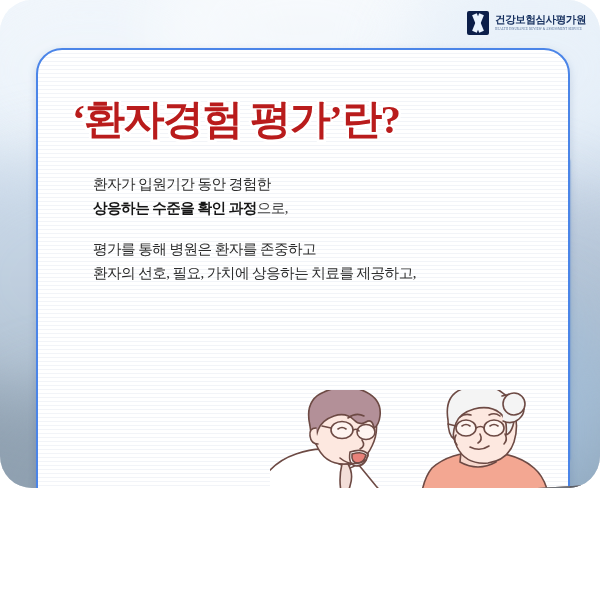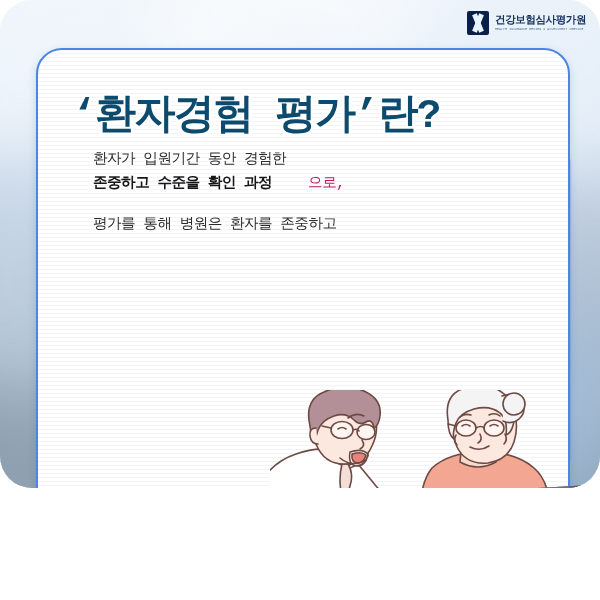--- a/index.html
+++ b/index.html
@@ -5,21 +5,21 @@
   html, body {
     margin: 0;
     padding: 0;
     background: #ffffff;
   }
   #stage {
     position: relative;
     width: 600px;
     height: 488px;
     overflow: hidden;
-    font-family: Liberation Mono, monospace;
+    font-family: Liberation Serif, serif;
     border-radius: 32px;
   }
 
   
   .bg-base {
     position: absolute;
     inset: 0;
     background: linear-gradient(178deg,
         #eef4fa 0%,
         #e3edf7 14%,
@@ -139,57 +139,56 @@
         #f2f4f8 4px
       );
     box-shadow: 0 3px 9px rgba(40,70,120,.18);
     overflow: hidden;
   }
 
   
   .title {
     position: absolute;
     left: 72px;
-    top: 86px;
+    top: 92px;
     font-size: 41px;
     font-weight: 700;
-    color: #0c4a6e;
+    color: #b91c1c;
     letter-spacing: -1.6px;
     white-space: nowrap;
     -webkit-text-stroke: 5px #ffffff;
     paint-order: stroke fill;
     text-shadow:
        2px 2px 0 rgba(255,255,255,.9),
       -2px 2px 0 rgba(255,255,255,.9);
   }
 
   
   .body-text {
     position: absolute;
     left: 93px;
-    top: 147px;
+    top: 172px;
     width: 420px;
   }
   .para { margin-bottom: 17px; }
   .para:last-child { margin-bottom: 8px; }
   .line {
     font-size: 14.6px;
     line-height: 24px;
     color: #2c2c2c;
     letter-spacing: -0.55px;
     white-space: nowrap;
   }
   .line.bold {
     font-weight: 700;
     color: #161616;
   }
   .line .tail {
     font-weight: 400;
-    color: #be185d;
-    margin-left: 36px;
+    color: #404040;
   }
 
   
   .illo {
     position: absolute;
     left: 270px;
     top: 390px;
     width: 340px;
     height: 215px;
   }
@@ -224,28 +223,29 @@
   </div>
 
   <div class="card"></div>
 
   <div class="title">‘환자경험 평가’란?</div>
 
   <div class="body-text">
 
     <div class="para">
       <div class="line">환자가 입원기간 동안 경험한</div>
-      <div class="line bold"><span>존중하고 수준을 확인 과정</span><span class="tail">으로,</span></div>
+      <div class="line bold"><span>상응하는 수준을 확인 과정</span><span class="tail">으로,</span></div>
     </div>
 
     <div class="para">
     </div>
 
     <div class="para">
       <div class="line">평가를 통해 병원은 환자를 존중하고</div>
+      <div class="line">환자의 선호, 필요, 가치에 상응하는 치료를 제공하고,</div>
     </div>
 
   </div>
 
   <div class="illo">
     <svg width="340" height="215" viewBox="0 0 340 215" xmlns="http://www.w3.org/2000/svg">
       <defs>
         <clipPath id="frame">
             <rect x="0" y="0" width="340" height="215"></rect>
           </clipPath>

